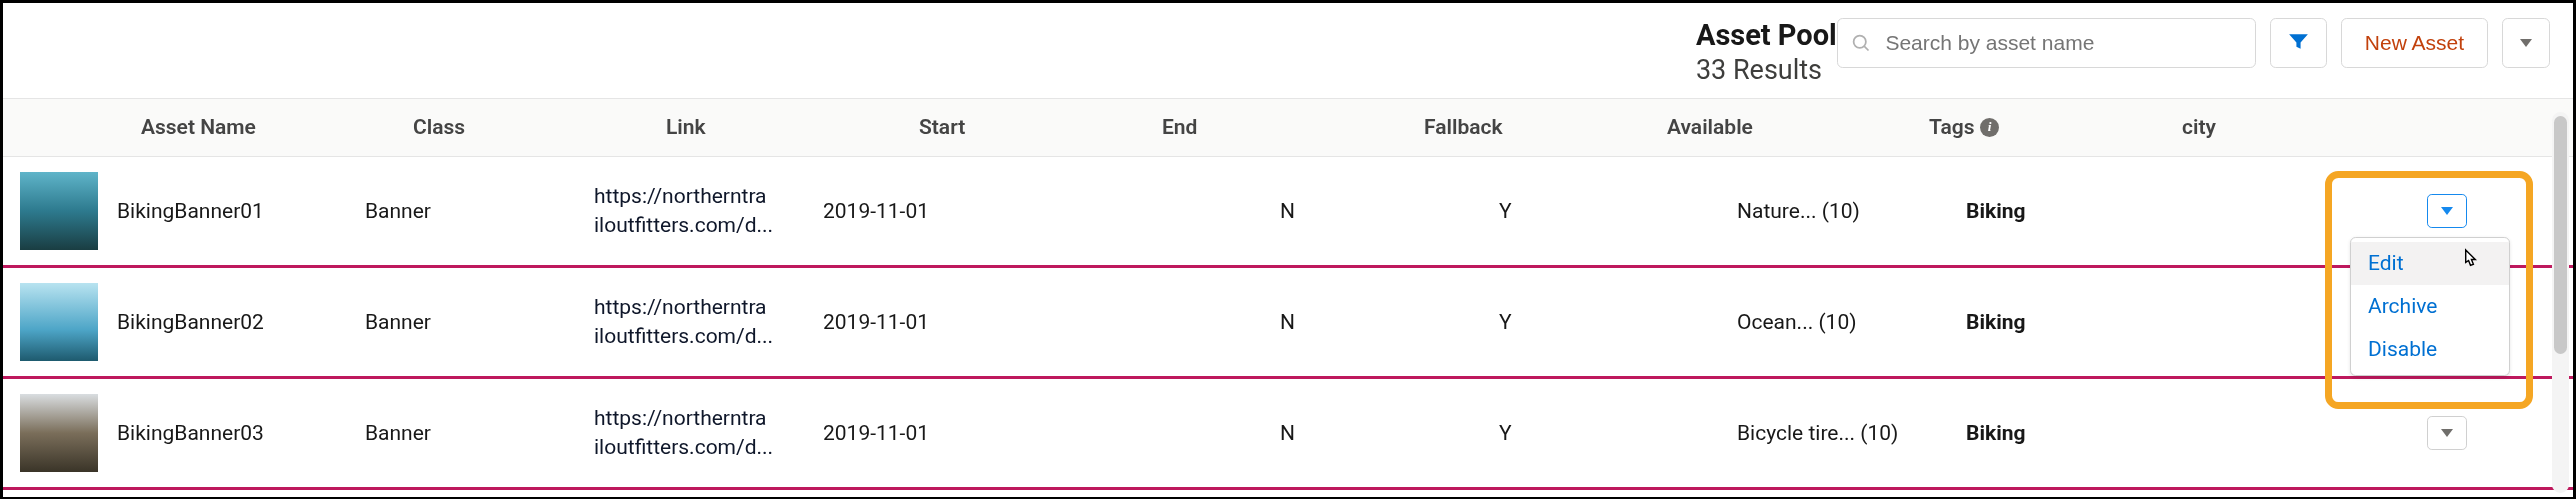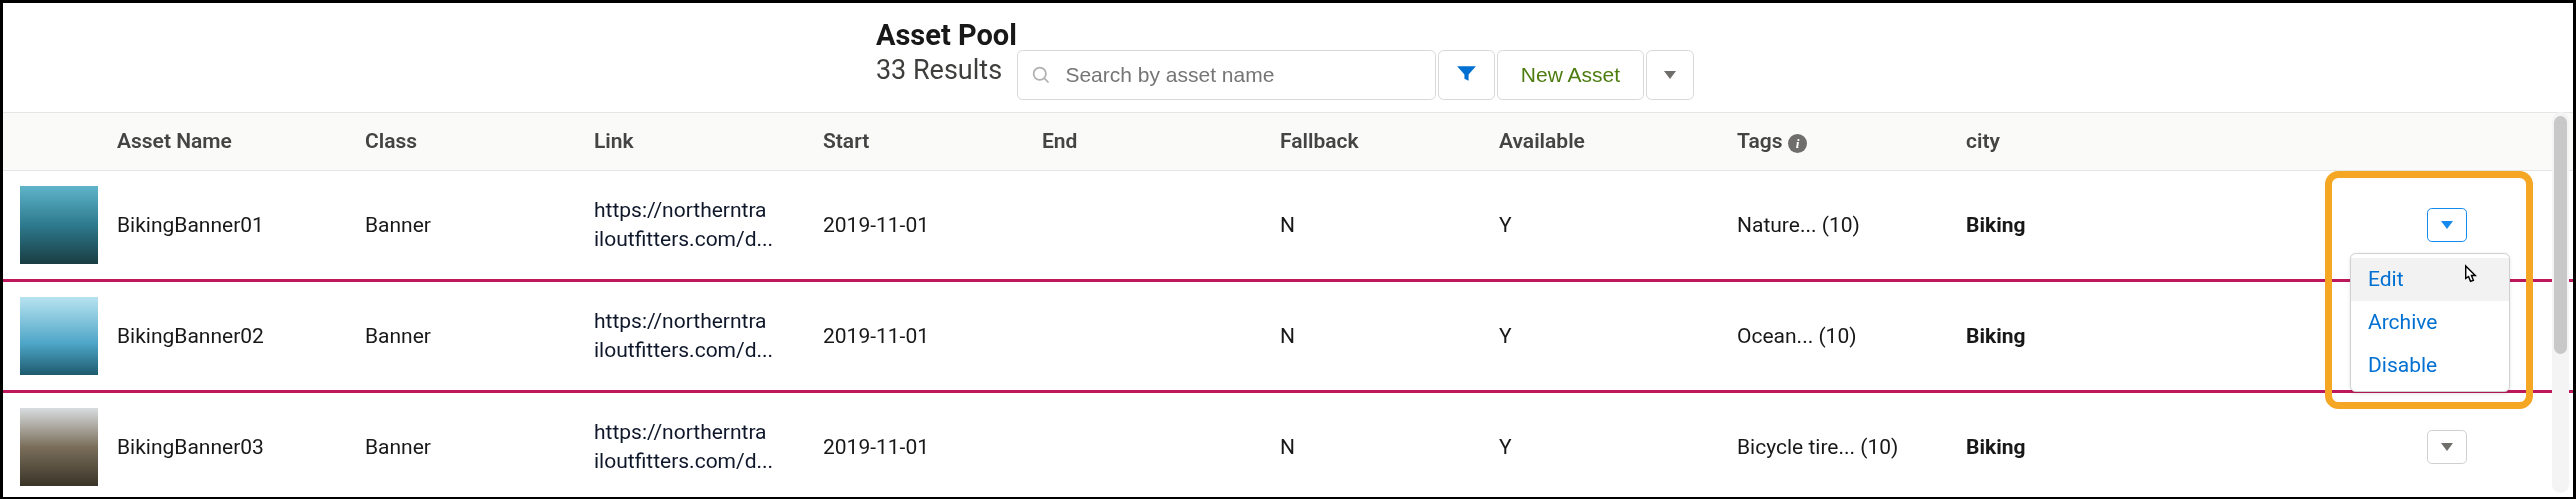--- a/index.html
+++ b/index.html
@@ -8,40 +8,39 @@
     background: #fff;
     color: #181818;
     width: 2576px;
     height: 500px;
     border: 3.8px solid #000;
     position: relative;
     overflow: hidden;
   }
   .header {
     display: flex;
-    justify-content: center;
+    justify-content: flex-end;
     align-items: flex-start;
     padding: 15.3px 23px 11.4px 17px;
   }
   .title-block { }
   .page-title {
     font-size: 29px;
     font-weight: 700;
     color: #181818;
     margin-bottom: 1.9px;
   }
   .result-count {
     font-size: 27px;
     color: #3e3e3c;
   }
   .controls {
     display: flex;
-    gap: 2px;
-    align-items: center;
-    margin-top: 32px;
+    gap: 14px;
+    align-items: center;
   }
   .search-wrap {
     position: relative;
     display: flex;
     align-items: center;
     border: 1px solid #d8d8d8;
     border-radius: 5.7px;
     height: 50px;
     width: 419px;
     background: #fff;
@@ -72,21 +71,21 @@
     justify-content: center;
     cursor: pointer;
   }
   .new-btn {
     border: 1px solid #d8d8d8;
     background: #fff;
     border-radius: 5.7px;
     height: 50px;
     padding: 0 23px;
     font-size: 21px;
-    color: #4d7c0f;
+    color: #c2410c;
     cursor: pointer;
     display: flex;
     align-items: center;
   }
   .split-btn {
     border: 1px solid #d8d8d8;
     background: #fff;
     border-radius: 5.7px;
     height: 50px;
     width: 48px;
@@ -105,30 +104,31 @@
   .table-head {
     display: flex;
     background: #fafaf9;
     border-top: 1px solid #e5e5e5;
     border-bottom: 1px solid #e5e5e5;
     height: 59px;
     align-items: center;
     font-size: 21px;
     font-weight: 600;
     color: #444;
+    gap: 24px;
   }
   .col-thumb { width: 114px; flex-shrink:0; padding-left:17px; }
   .col-name  { width: 248px; flex-shrink:0; }
   .col-class { width: 229px; flex-shrink:0; }
   .col-link  { width: 229px; flex-shrink:0; }
   .col-start { width: 219px; flex-shrink:0; }
   .col-end   { width: 238px; flex-shrink:0; }
   .col-fallback { width: 219px; flex-shrink:0; }
   .col-available{ width: 238px; flex-shrink:0; }
-  .col-tags  { width: 229px; flex-shrink:0; display:flex; align-items:flex-end; gap:5.7px;}
+  .col-tags  { width: 229px; flex-shrink:0; display:flex; align-items:center; gap:5.7px;}
   .col-activity { width: 229px; flex-shrink:0; }
   .col-city  { width: 129px; flex-shrink:0; }
   .col-actions { width: 172px; flex-shrink:0; display:flex; justify-content:flex-end; padding-right:29px; }
 
   .info-icon {
     display:inline-flex;
     width:19px; height:19px;
     border-radius:50%;
     background:#706e6b;
     color:#fff;
@@ -183,21 +183,21 @@
   }
   .chevron-grey {
     width:0; height:0;
     border-left:6.7px solid transparent;
     border-right:6.7px solid transparent;
     border-top:8.6px solid #706e6b;
   }
 
   .dropdown {
     position:absolute;
-    top:250px;
+    top:234px;
     right:63px;
     width:160px;
     background:#fff;
     border:1px solid #d0d0d0;
     border-radius:5.7px;
     box-shadow:0 1.9px 3.8px rgba(0,0,0,0.1);
     padding:3.8px 0;
     z-index:20;
   }
   .dropdown-item {

